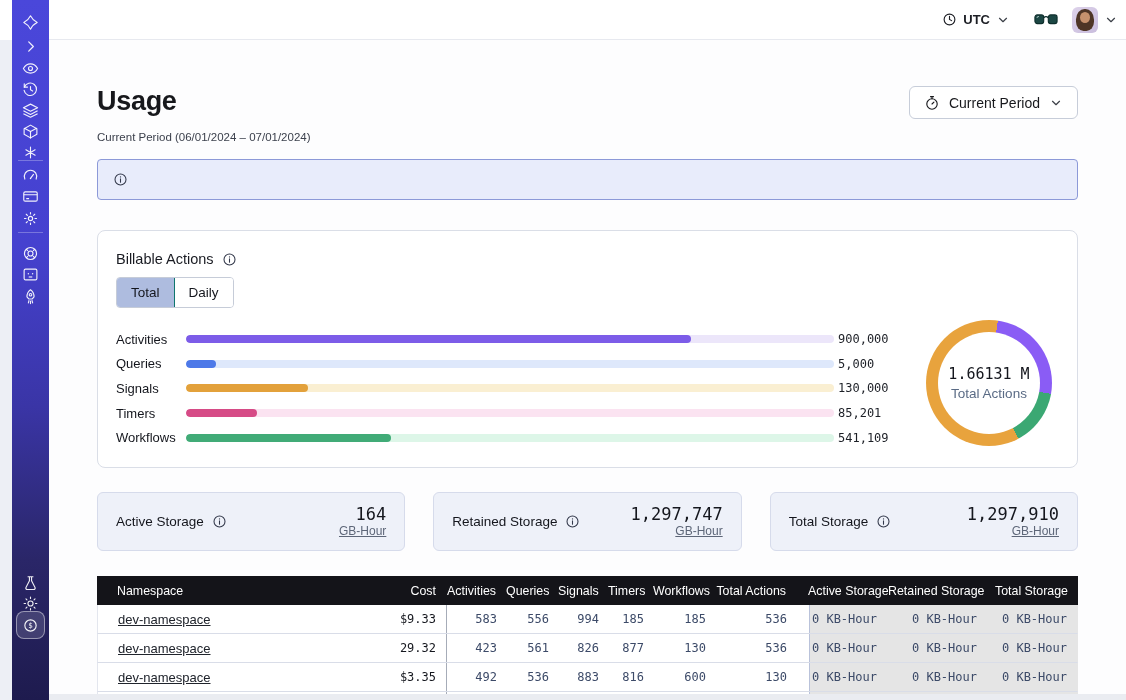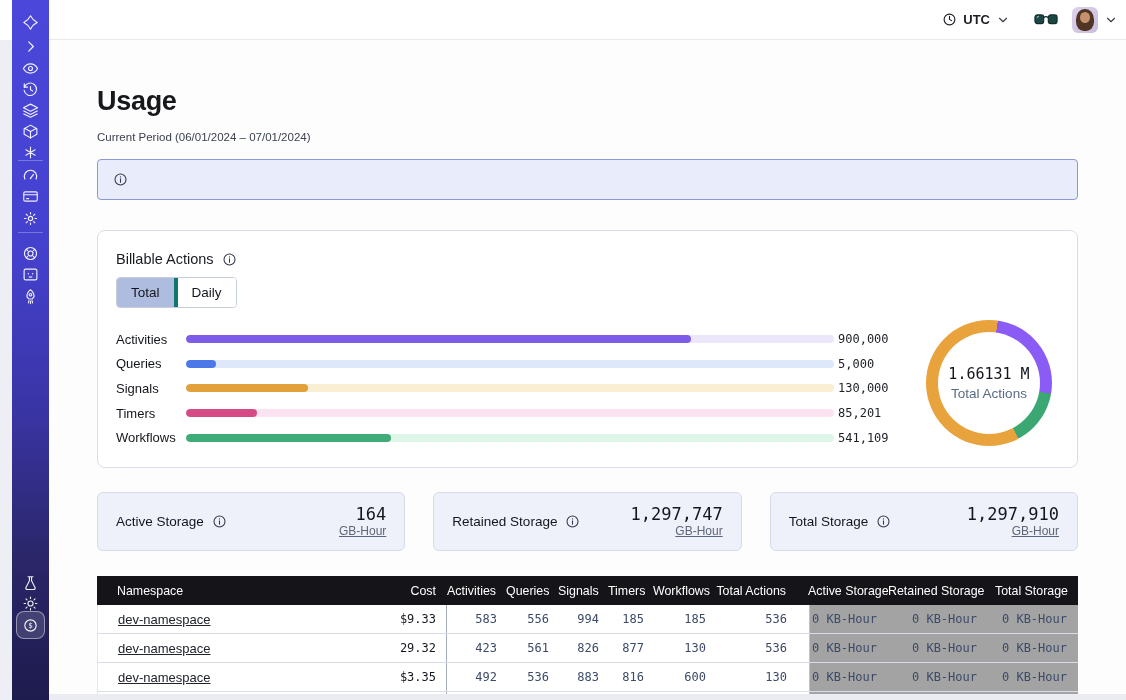--- a/index.html
+++ b/index.html
@@ -47,21 +47,21 @@
     font-size:13px; color:#22263a; }
   .info-ic { width:15px; height:15px; color:#32384a; flex:none; }
 
   
   .bill-card { position:absolute; left:48px; right:48px; top:190px; height:238px; background:#fff;
     border:1px solid #dadee7; border-radius:8px; }
   .bill-title { position:absolute; left:18px; top:20px; display:flex; align-items:center; gap:8px;
     font-size:14.5px; font-weight:500; color:#191b22; }
   .tabs { position:absolute; left:18px; top:46px; display:inline-flex; border:1px solid #c6ccd8; border-radius:4px; overflow:hidden; background:#fff; }
   .tab { padding:7px 14px; font-size:13.5px; color:#14161d; cursor:pointer; background:#fff; }
-  .tab.selected { background:#aebcdf; border-right:4px solid #0f766e; }
+  .tab.selected { background:#aebcdf; border-right:1px solid #0f766e; }
   .bars { position:absolute; left:18px; top:96px; right:0; }
   .bar-row { display:grid; grid-template-columns:66px 648px 50px; column-gap:4px; align-items:center; height:24.6px; }
   .bar-label { font-size:13px; color:#14161d; }
   .bar-track { height:8px; border-radius:4px; position:relative; overflow:hidden; }
   .bar-fill { position:absolute; left:0; top:0; bottom:0; border-radius:4px; }
   .bar-value { font-family:"DejaVu Sans Mono", monospace; font-size:12px; color:#1c1f26; text-align:left; }
   .donut { position:absolute; left:828px; top:89px; width:126px; height:126px; border-radius:50%; }
   .donut-hole { position:absolute; inset:12px; background:#fff; border-radius:50%;
     display:flex; flex-direction:column; align-items:center; justify-content:center; gap:3px; }
   .donut-value { font-family:"DejaVu Sans Mono", monospace; font-size:15px; color:#14161d; }
@@ -82,21 +82,21 @@
   .thead { background:#141419; color:#fff; height:29px; font-size:12.4px; font-weight:500; }
   .tbody-row { background:#fff; height:29px; border-bottom:1px solid #d9dde8; border-left:1px solid #e3e6ee; border-right:1px solid #e3e6ee; }
   .cell { padding-right:10px; text-align:right; overflow:hidden; white-space:nowrap; }
   .cell.ns { text-align:left; padding-left:20px; padding-right:4px; }
   .ns-link { font-size:13px; color:#20242c; text-decoration:underline; cursor:pointer; }
   .cell.cost { font-family:"DejaVu Sans Mono", monospace; font-size:12px; color:#15171e; height:100%; display:flex; align-items:center; justify-content:flex-end; }
   .tbody-row .cell.cost { border-right:1px solid #a6acb8; }
   .cell.num { font-family:"DejaVu Sans Mono", monospace; font-size:12px; color:#3c4a68; }
   .cell.ta { padding-right:22px; }
   .cell.stor { font-family:"DejaVu Sans Mono", monospace; font-size:12px; color:#3c4a68; height:100%; display:flex; align-items:center; justify-content:flex-end; padding-right:12px; }
-  .tbody-row .cell.stor { background:#a3a3a3; }
+  .tbody-row .cell.stor { background:#e5e5e5; }
   .tbody-row .cell.stor.first { border-left:1px solid #b9c2da; }
   .partial-row { height:8px; }
   .bottom-strip { position:absolute; left:0; right:0; bottom:0; height:6px; background:#eaecf1; }
 </style>
 </head>
 <body>
 
 <div class="app">
 
   <div class="left-gutter"></div>
@@ -226,20 +226,30 @@
     <div class="avatar"></div>
     <svg class="caret user-caret" viewBox="0 0 24 24" fill="none" stroke="currentColor" stroke-width="2" stroke-linecap="round" stroke-linejoin="round">
         <polyline points="6 9 12 15 18 9"></polyline>
       </svg>
   </header>
 
   <main class="content">
 
     <div class="header-row">
       <h1 class="page-title">Usage</h1>
+      <button class="period-btn">
+        <svg class="sw" viewBox="0 0 24 24" fill="none" stroke="currentColor" stroke-width="1.7" stroke-linecap="round">
+            <circle cx="12" cy="13.5" r="7.8"></circle>
+            <path d="M9.8 2.5h4.4M12 2.5v3.2M12 13.5l2.9-2.9"></path>
+          </svg>
+        <span>Current Period</span>
+        <svg class="caret" viewBox="0 0 24 24" fill="none" stroke="currentColor" stroke-width="2" stroke-linecap="round" stroke-linejoin="round">
+            <polyline points="6 9 12 15 18 9"></polyline>
+          </svg>
+      </button>
     </div>
     <div class="page-subtitle">Current Period (06/01/2024 – 07/01/2024)</div>
 
     <div class="banner">
       <svg class="info-ic" viewBox="0 0 24 24" fill="none" stroke="currentColor" stroke-width="1.7">
           <circle cx="12" cy="12" r="8.8"></circle>
           <path d="M12 11v5.5" stroke-linecap="round"></path>
           <circle cx="12" cy="7.8" r="1" fill="currentColor" stroke="none"></circle>
         </svg>
     </div>

